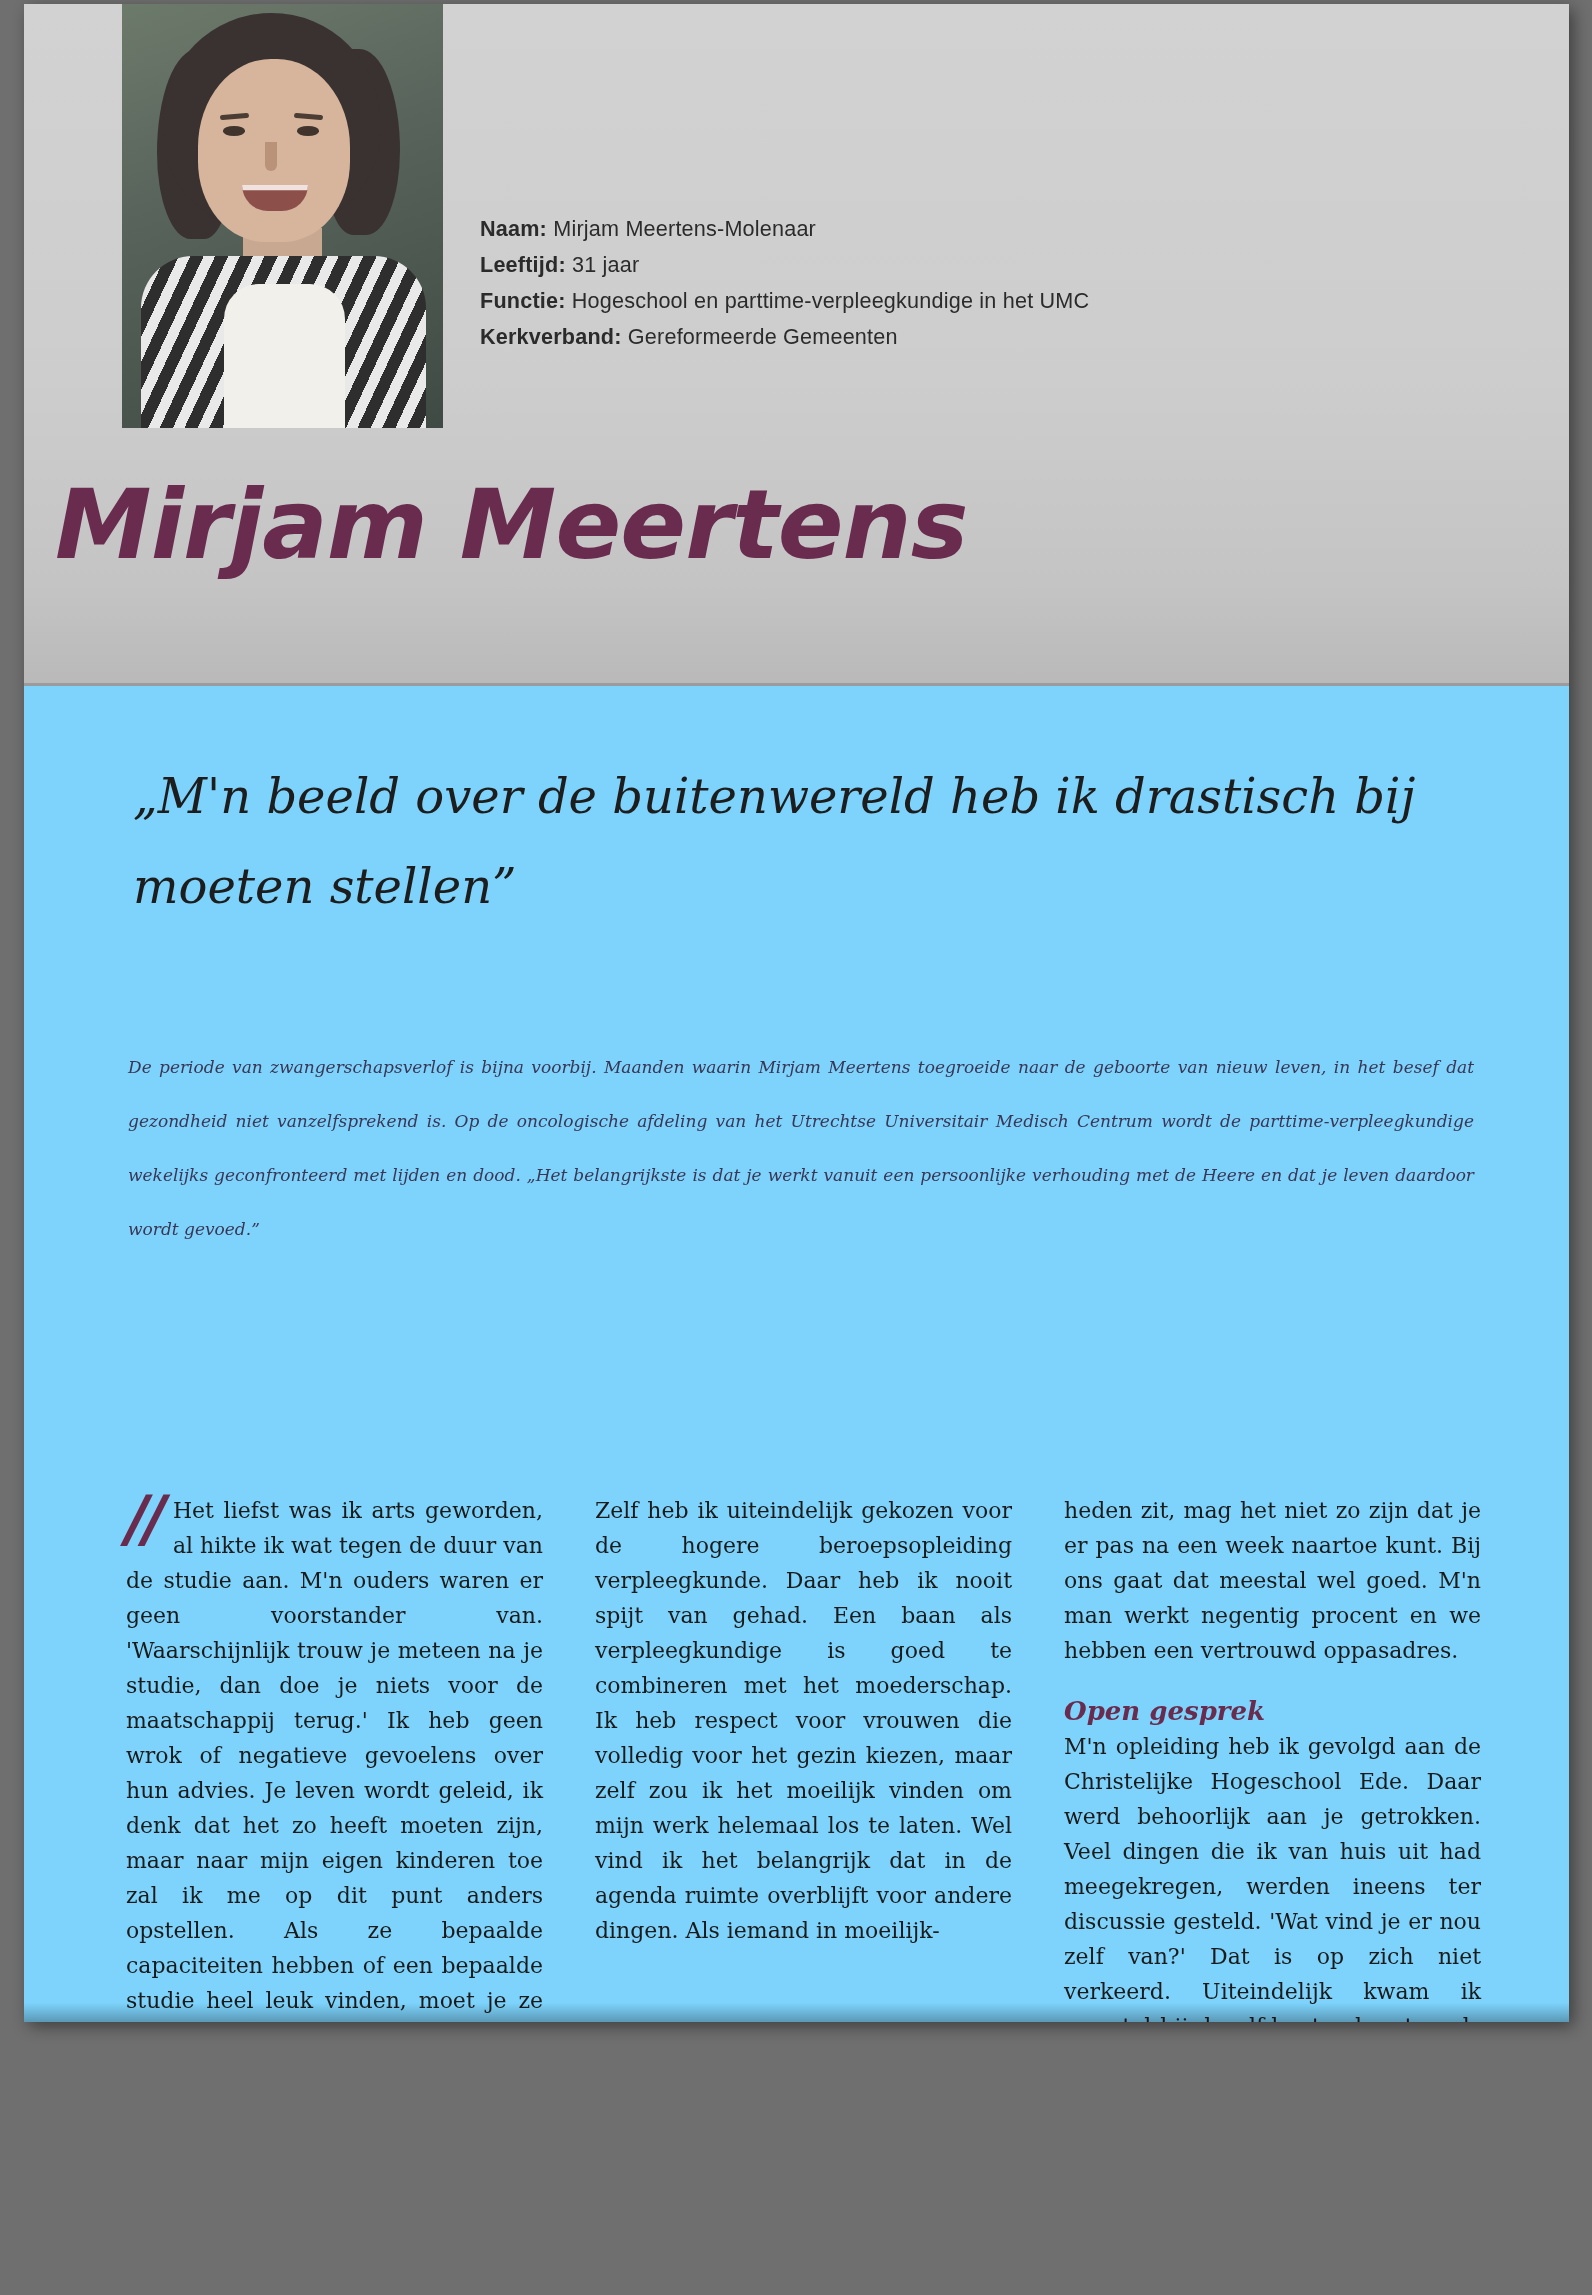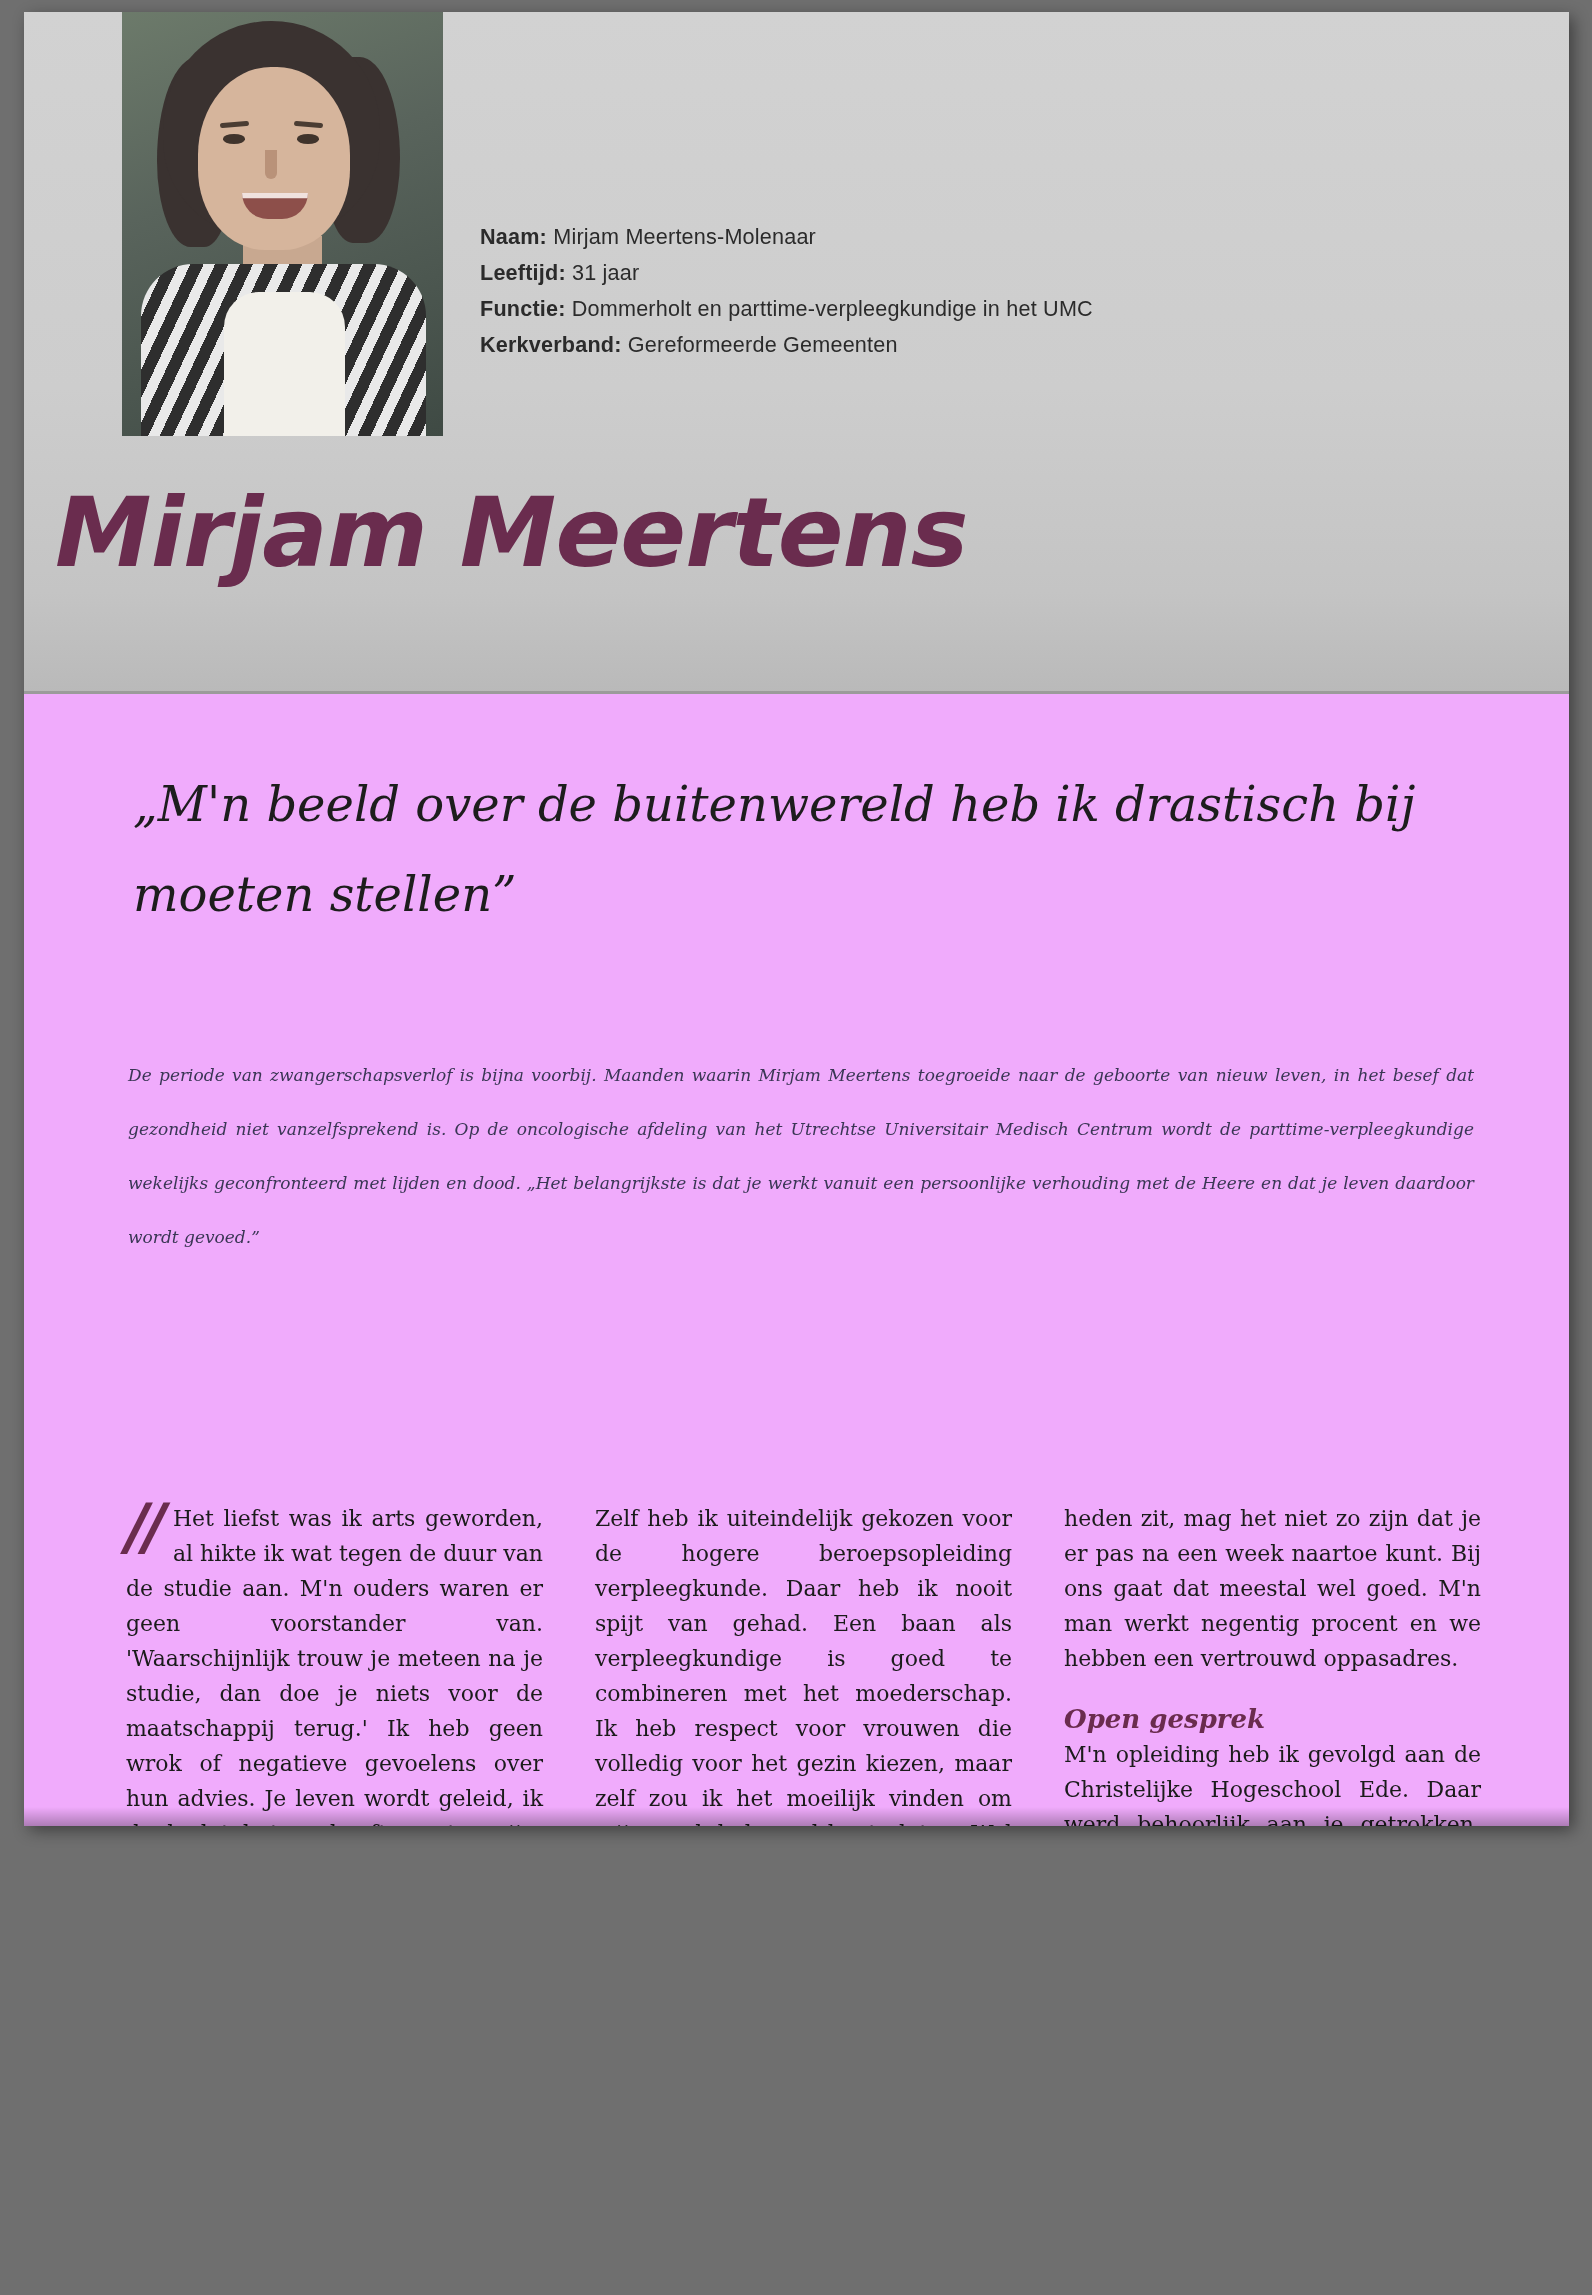--- a/index.html
+++ b/index.html
@@ -9,24 +9,24 @@
   }
   body {
     width: 1592px;
     height: 2295px;
     font-family: "Liberation Sans", sans-serif;
     overflow: hidden;
   }
   .page {
     position: absolute;
     left: 24px;
-    top: 12px;
+    top: 4px;
     width: 1545px;
-    height: 1814px;
-    background: #f0abfc;
+    height: 2018px;
+    background: #7dd3fc;
     box-shadow: 5.2px 5.2px 15.5px rgba(0,0,0,0.45);
     overflow: hidden;
   }
   
   .topband {
     position: absolute;
     left: 0;
     top: 0;
     width: 1545px;
     height: 682px;
@@ -262,21 +262,21 @@
     </div>
 
     <div class="bio">
       <div>
         <span class="lbl">Naam:</span><span> Mirjam Meertens-Molenaar</span>
       </div>
       <div>
         <span class="lbl">Leeftijd:</span><span> 31 jaar</span>
       </div>
       <div>
-        <span class="lbl">Functie:</span><span> Dommerholt en parttime-verpleegkundige in het UMC</span>
+        <span class="lbl">Functie:</span><span> Hogeschool en parttime-verpleegkundige in het UMC</span>
       </div>
       <div>
         <span class="lbl">Kerkverband:</span><span> Gereformeerde Gemeenten</span>
       </div>
     </div>
 
     <div class="headline">Mirjam Meertens</div>
   </div>
 
   <div class="deck">„M'n beeld over de buitenwereld heb ik drastisch bij moeten stellen”</div>

